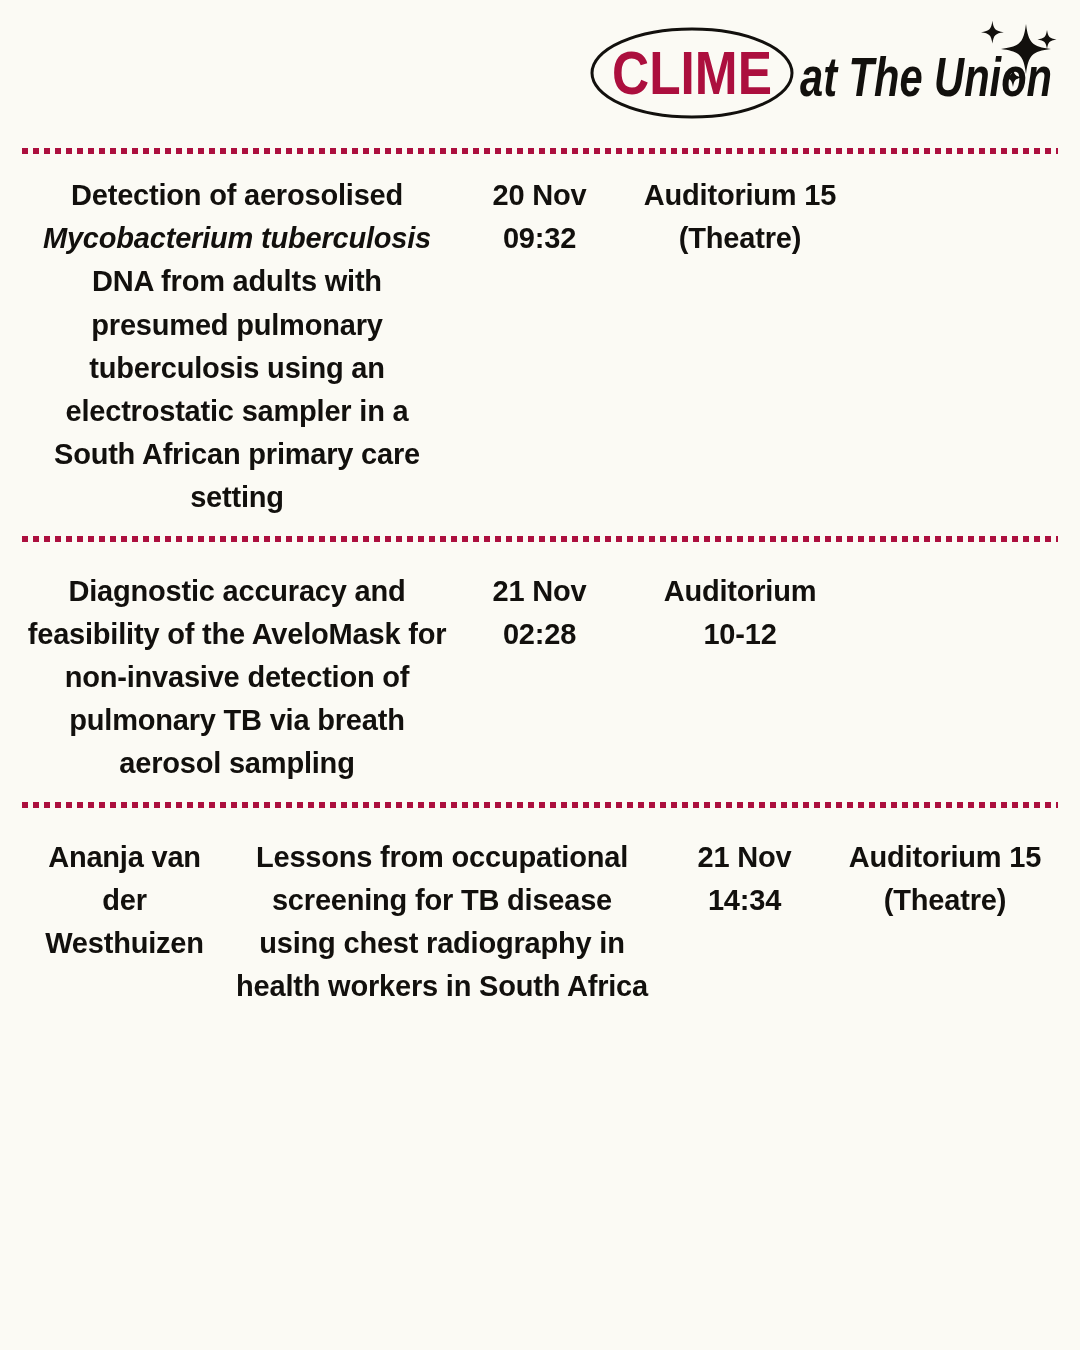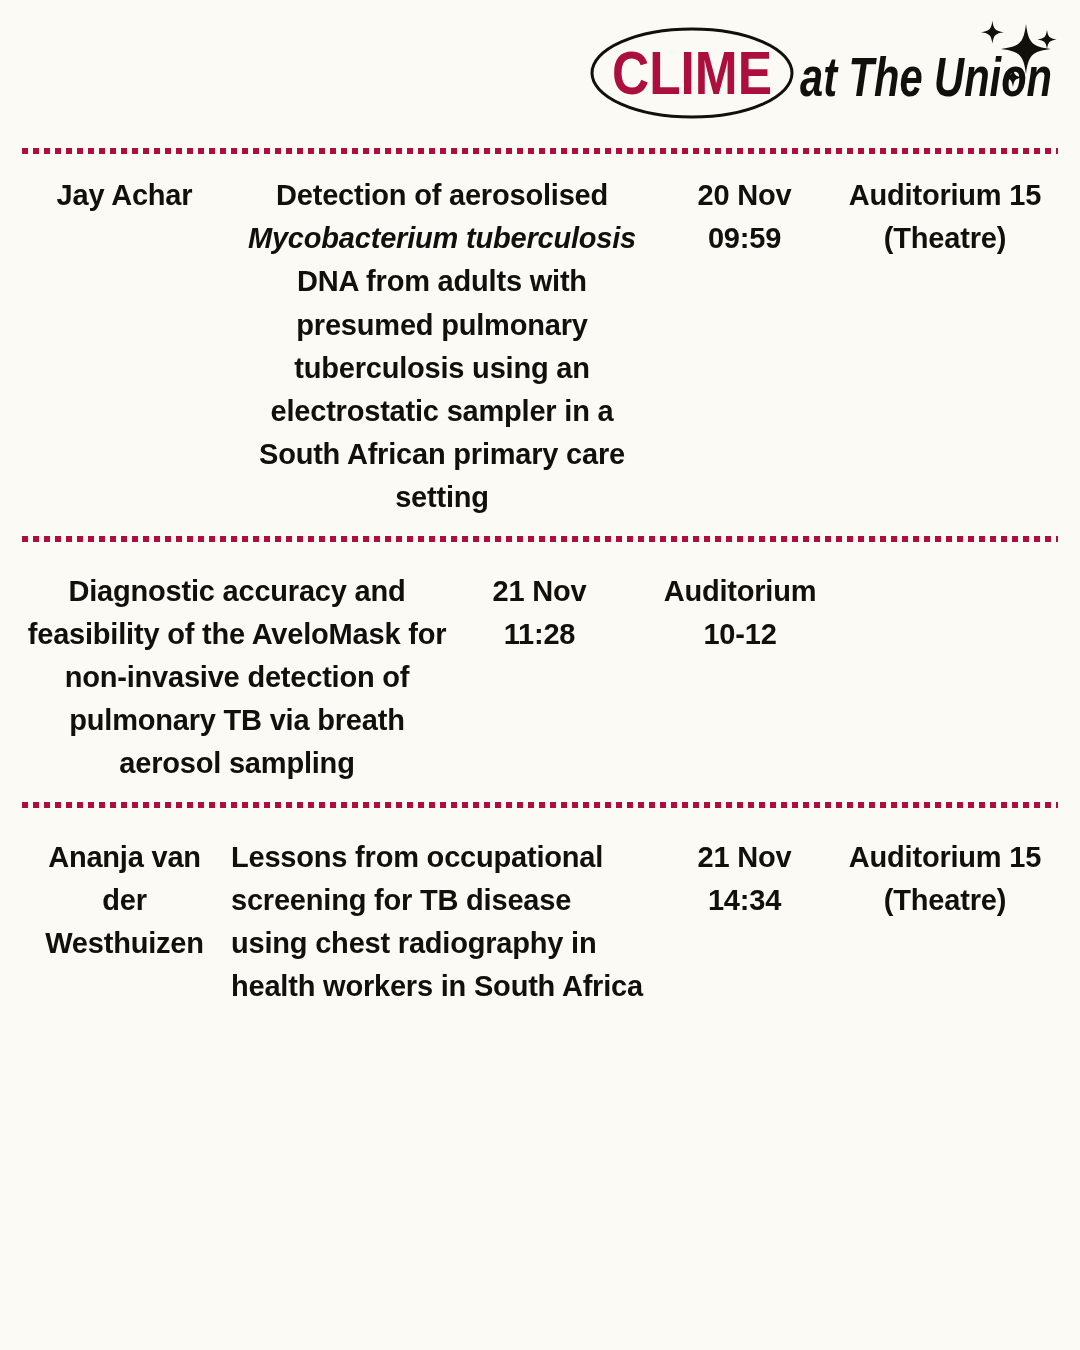--- a/index.html
+++ b/index.html
@@ -97,21 +97,21 @@
     font-style: italic;
     text-align: center;
   }
 
   .row-1 .body-row { padding-top: 20px; padding-bottom: 16px; }
   .row-2 .body-row { padding-top: 28px; padding-bottom: 16px; }
   .row-3 .body-row { padding-top: 28px; padding-bottom: 16px; }
 
   
   .cell.title.just-last {
-    text-align: left;
+    text-align: center;
   }
 </style>
 </head>
 <body>
 
 <div class="logo-bar">
   <svg class="logo-svg" width="470" height="104" viewBox="0 0 470 104">
 
     <ellipse cx="104" cy="55" rx="100" ry="44" fill="none" stroke="#12100d" stroke-width="3"></ellipse>
 
@@ -127,32 +127,31 @@
     </g>
   </svg>
 </div>
 
 <div class="sched">
 
   <div class="divider sq"></div>
 
   <div class="row-1">
     <div class="row body-row">
-      <div class="col-name cell name">Jay Achar</div>
       <div class="col-title cell title"><span>Detection of aerosolised </span><span class="ital">Mycobacterium tuberculosis</span><span> DNA from adults with presumed pulmonary tuberculosis using an electrostatic sampler in a South African primary care setting</span></div>
-      <div class="col-when cell when"><span>20 Nov</span><br><span>09:59</span></div>
+      <div class="col-when cell when"><span>20 Nov</span><br><span>09:32</span></div>
       <div class="col-where cell where"><span>Auditorium 15</span><br><span>(Theatre)</span></div>
     </div>
     <div class="divider sq"></div>
   </div>
 
   <div class="row-2">
     <div class="row body-row">
       <div class="col-title cell title"><span>Diagnostic accuracy and feasibility of the AveloMask for non-invasive detection of pulmonary TB via breath aerosol sampling</span><span class="ital"></span><span></span></div>
-      <div class="col-when cell when"><span>21 Nov</span><br><span>11:28</span></div>
+      <div class="col-when cell when"><span>21 Nov</span><br><span>02:28</span></div>
       <div class="col-where cell where"><span>Auditorium</span><br><span>10-12</span></div>
     </div>
     <div class="divider sq"></div>
   </div>
 
   <div class="row-3">
     <div class="row body-row">
       <div class="col-name cell name">Ananja van der Westhuizen</div>
       <div class="col-title cell title just-last"><span>Lessons from occupational screening for TB disease using chest radiography in health workers in South Africa</span><span class="ital"></span><span></span></div>
       <div class="col-when cell when"><span>21 Nov</span><br><span>14:34</span></div>

